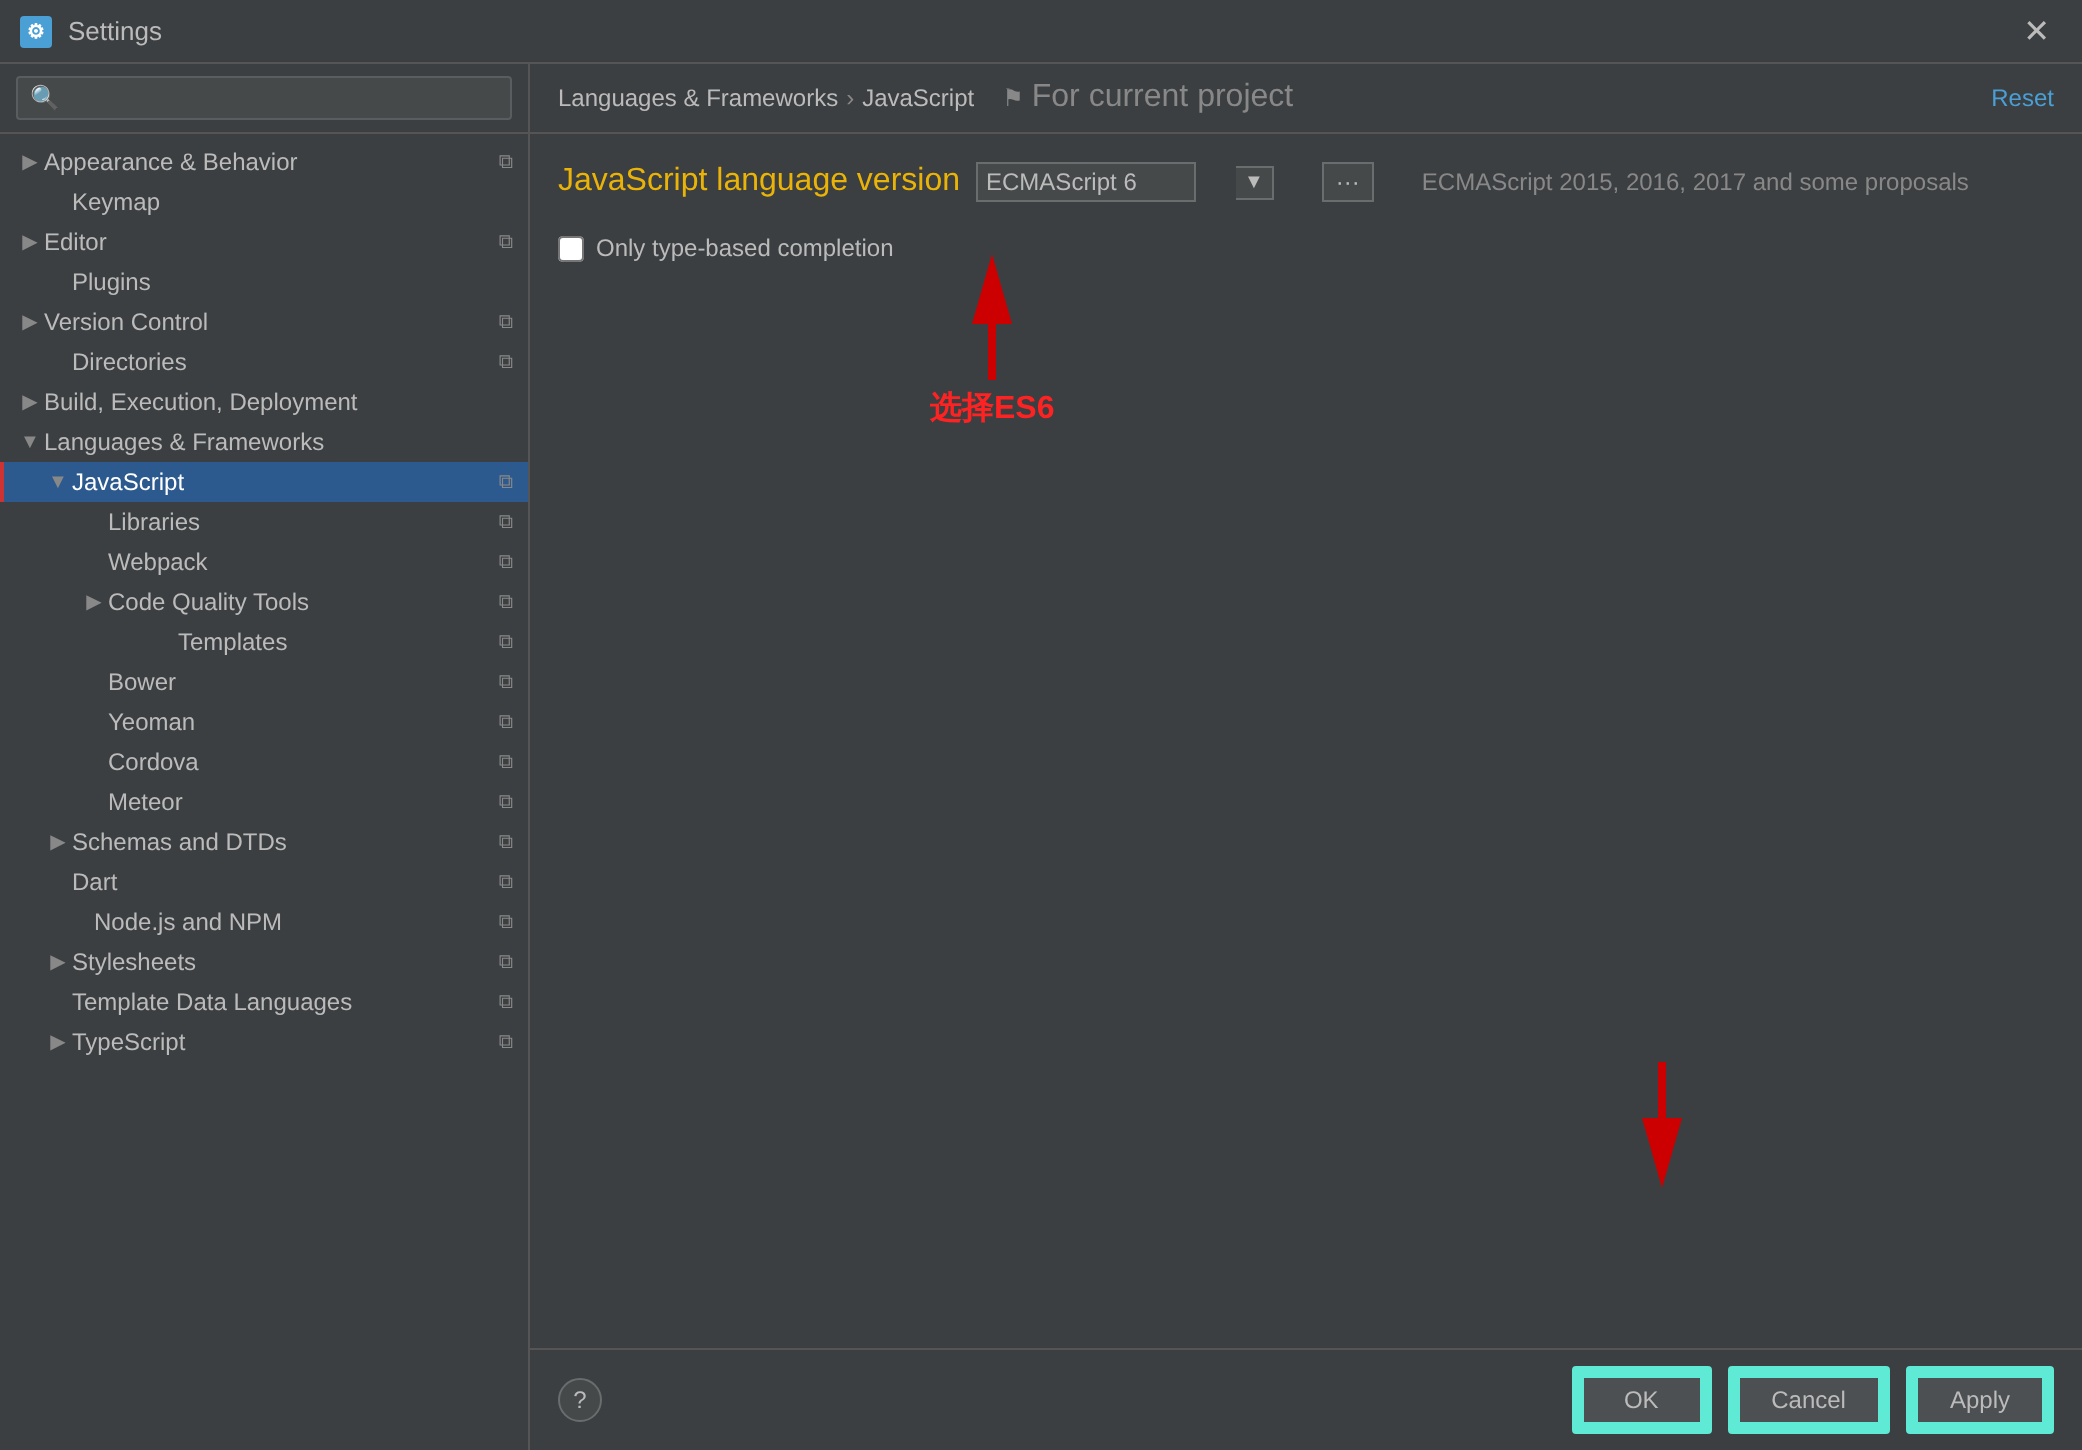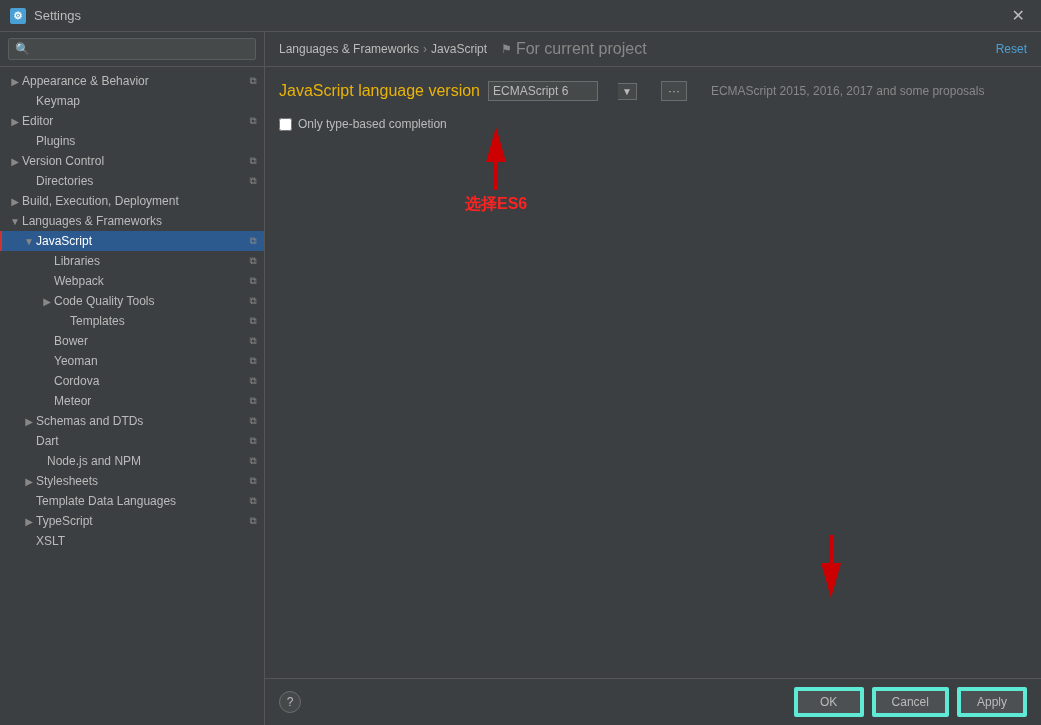--- a/index.html
+++ b/index.html
@@ -265,21 +265,21 @@
       color: #bbbbbb;
       font-size: 12px;
       cursor: pointer;
       display: flex;
       align-items: center;
       justify-content: center;
     }
 
     .action-btn {
       background: #4c5052;
-      border: 4px solid #5eead4;
+      border: 6px solid #5eead4;
       color: #bbbbbb;
       padding: 4px 16px;
       font-size: 12px;
       cursor: pointer;
       border-radius: 2px;
       min-width: 70px;
     }
     .action-btn.primary {
       background: #4c5052;
     }
@@ -375,21 +375,21 @@
         <span class="item-label">Webpack</span>
         <span class="item-icon">⧉</span>
       </div>
 
       <div class="tree-item" style="padding-left:40px;">
         <span class="arrow">▶</span>
         <span class="item-label">Code Quality Tools</span>
         <span class="item-icon">⧉</span>
       </div>
 
-      <div class="tree-item" style="padding-left:56px;">
+      <div class="tree-item" style="padding-left:40px;margin-left:35px;">
         <span class="arrow"></span>
         <span class="item-label">Templates</span>
         <span class="item-icon">⧉</span>
       </div>
 
       <div class="tree-item" style="padding-left:40px;">
         <span class="arrow"></span>
         <span class="item-label">Bower</span>
         <span class="item-icon">⧉</span>
       </div>
@@ -441,24 +441,20 @@
         <span class="item-label">Template Data Languages</span>
         <span class="item-icon">⧉</span>
       </div>
 
       <div class="tree-item" style="padding-left:22px;">
         <span class="arrow">▶</span>
         <span class="item-label">TypeScript</span>
         <span class="item-icon">⧉</span>
       </div>
 
-      <div class="tree-item" style="padding-left:22px;">
-        <span class="arrow"></span>
-        <span class="item-label">XSLT</span>
-      </div>
     </div>
   </div>
 
   <div class="content-area">
     <div class="content-header">
       <div class="breadcrumb">
         <span>Languages &amp; Frameworks</span>
         <span class="breadcrumb-separator">›</span>
         <span>JavaScript</span>
         <span style="margin-left:10px; color:#888;">⚑</span>

